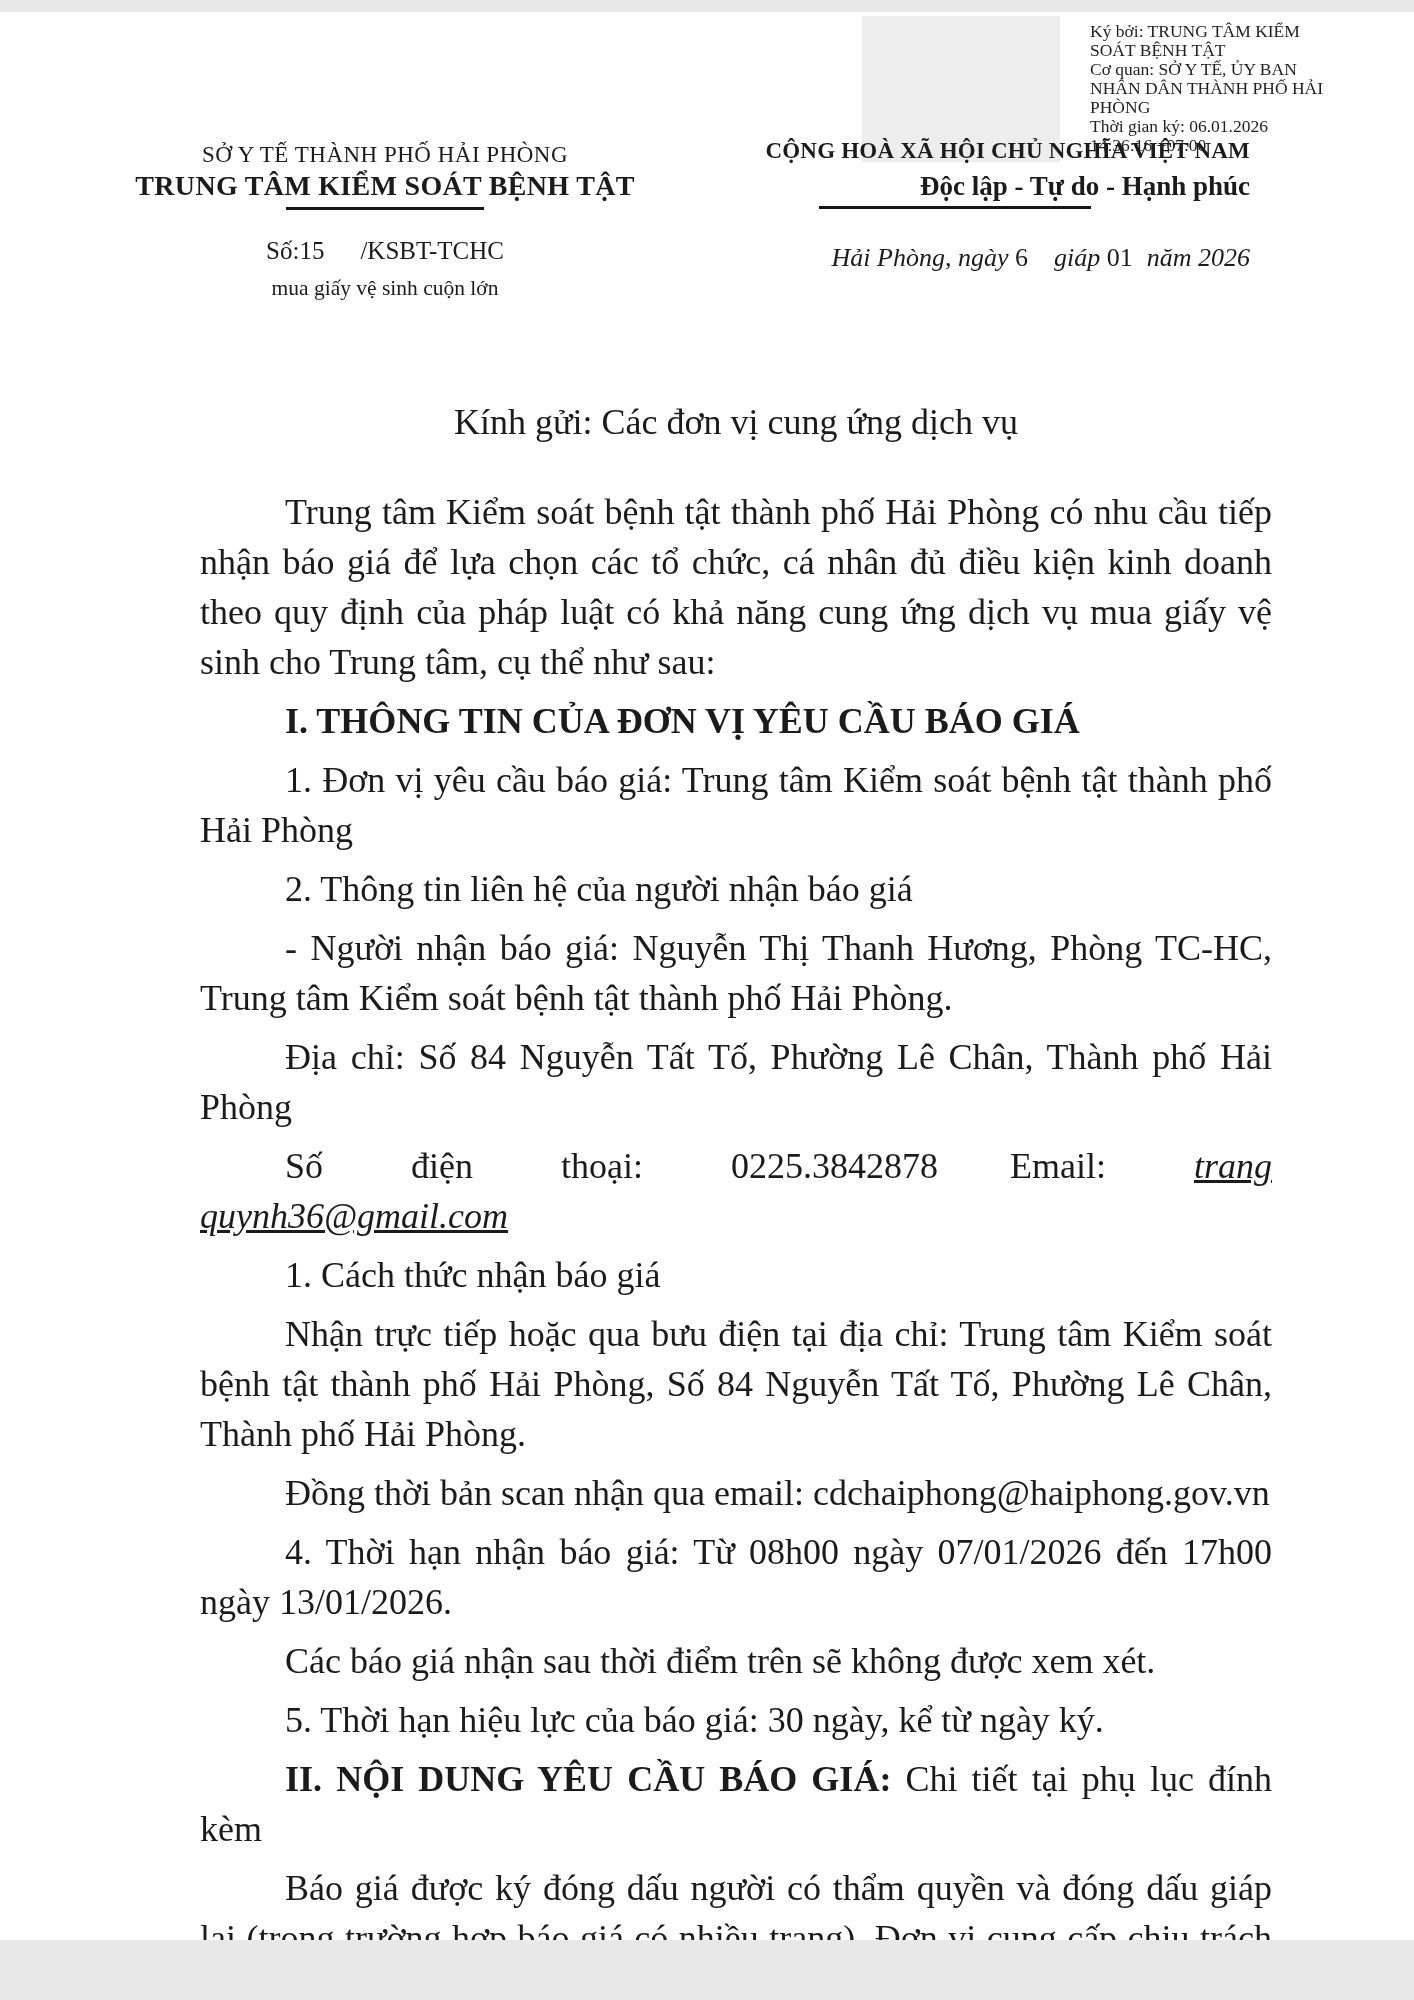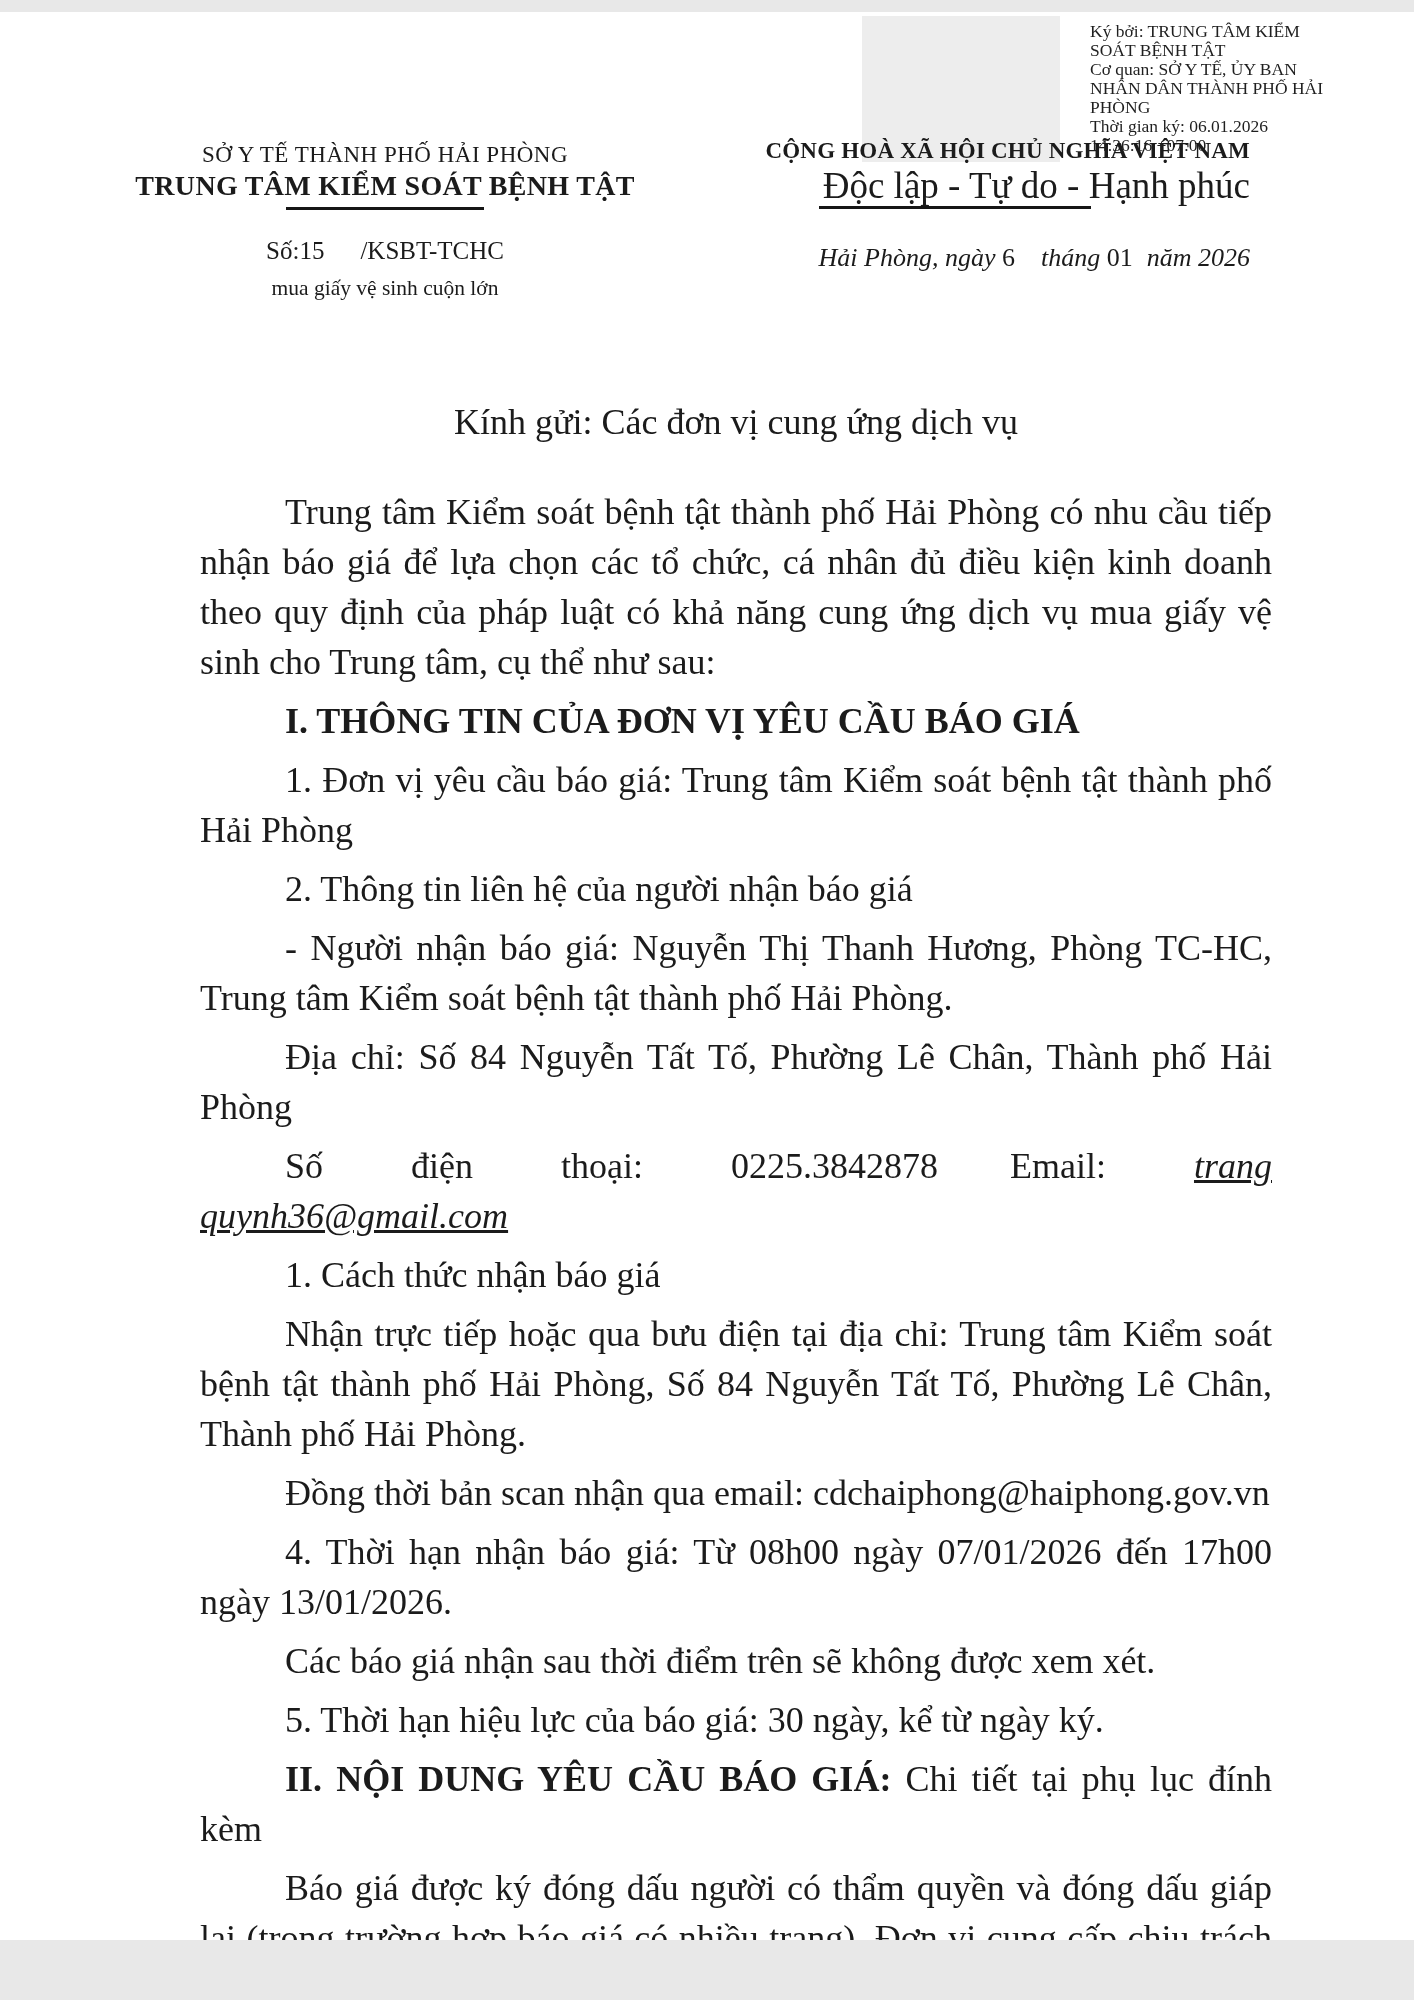--- a/index.html
+++ b/index.html
@@ -32,21 +32,21 @@
   .h-rule{width:198px;height:3px;background:#161616;margin:5px auto 0;}
   .h-num{font-size:25px;line-height:34px;margin-top:24px;}
   .h-num .gap{display:inline-block;width:36px;}
   .h-subj{font-size:21.5px;line-height:40px;}
   
   .hdr-right{
     position:absolute;left:660px;top:124px;width:590px;
     text-align:right;z-index:2;
   }
   .motto1{font-size:23px;line-height:30px;font-weight:bold;letter-spacing:.2px;}
-  .motto2{font-size:37px;line-height:34px;font-weight:normal;margin-top:3px;}
+  .motto2{font-size:27px;line-height:34px;font-weight:bold;margin-top:3px;}
   .m-rule{width:272px;height:3px;background:#161616;margin:3px auto 0;}
   .dateline{font-size:26px;line-height:34px;margin-top:32px;font-style:italic;}
   .dateline .up{font-style:normal;}
   .dateline .sp1{display:inline-block;width:26px;}
   .dateline .sp2{display:inline-block;width:14px;}
   
   .doc-body{
     position:absolute;left:200px;top:385px;width:1072px;
     font-size:36px;line-height:50px;text-align:justify;
   }
@@ -78,21 +78,21 @@
     <div class="h-agency">TRUNG TÂM KIỂM SOÁT BỆNH TẬT</div>
     <div class="h-rule"></div>
     <div class="h-num"><span>Số:15</span><span class="gap"></span><span>/KSBT-TCHC</span></div>
     <div class="h-subj">mua giấy vệ sinh cuộn lớn</div>
   </div>
 
   <div class="hdr-right">
     <div class="motto1">CỘNG HOÀ XÃ HỘI CHỦ NGHĨA VIỆT NAM</div>
     <div class="motto2">Độc lập - Tự do - Hạnh phúc</div>
     <div class="m-rule"></div>
-    <div class="dateline"><span>Hải Phòng, ngày</span> <span class="up">6</span><span class="sp1"></span><span>tháng</span> <span class="up">01</span><span class="sp2"></span><span>năm 2026</span></div>
+    <div class="dateline"><span>Hải Phòng, ngày</span> <span class="up">6</span><span class="sp1"></span><span>giáp</span> <span class="up">01</span><span class="sp2"></span><span>năm 2026</span></div>
   </div>
 
   <div class="doc-body">
     <p class="saluta">Kính gửi: Các đơn vị cung ứng dịch vụ</p>
     <p>Trung tâm Kiểm soát bệnh tật thành phố Hải Phòng có nhu cầu tiếp nhận báo giá để lựa chọn các tổ chức, cá nhân đủ điều kiện kinh doanh theo quy định của pháp luật có khả năng cung ứng dịch vụ mua giấy vệ sinh cho Trung tâm, cụ thể như sau:</p>
     <p class="bold">I. THÔNG TIN CỦA ĐƠN VỊ YÊU CẦU BÁO GIÁ</p>
     <p>1. Đơn vị yêu cầu báo giá: Trung tâm Kiểm soát bệnh tật thành phố Hải Phòng</p>
     <p>2. Thông tin liên hệ của người nhận báo giá</p>
     <p>- Người nhận báo giá: Nguyễn Thị Thanh Hương, Phòng TC-HC, Trung tâm Kiểm soát bệnh tật thành phố Hải Phòng.</p>
     <p>Địa chỉ: Số 84 Nguyễn Tất Tố, Phường Lê Chân, Thành phố Hải Phòng</p>

